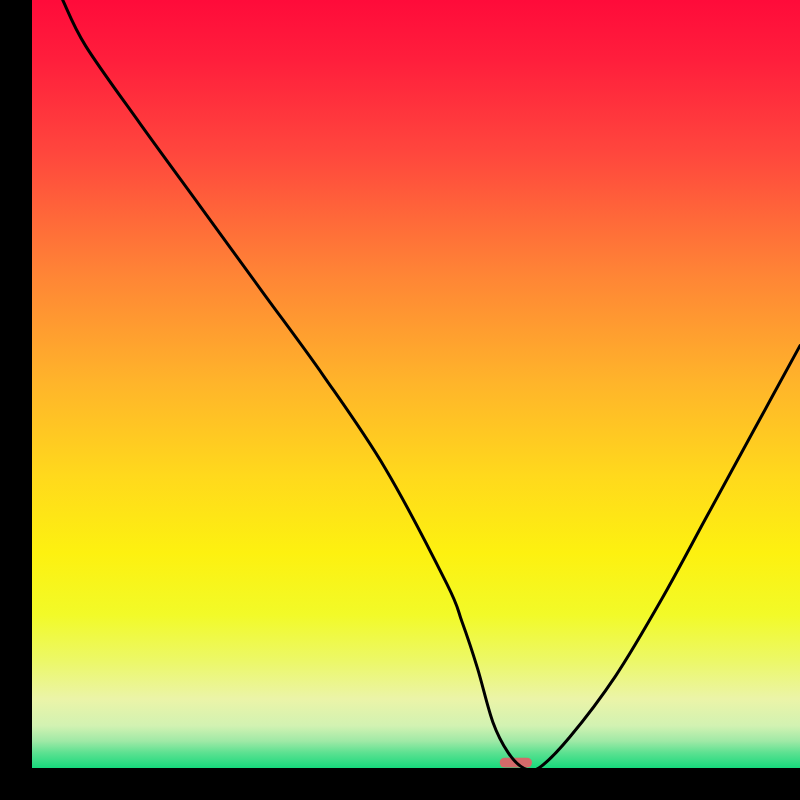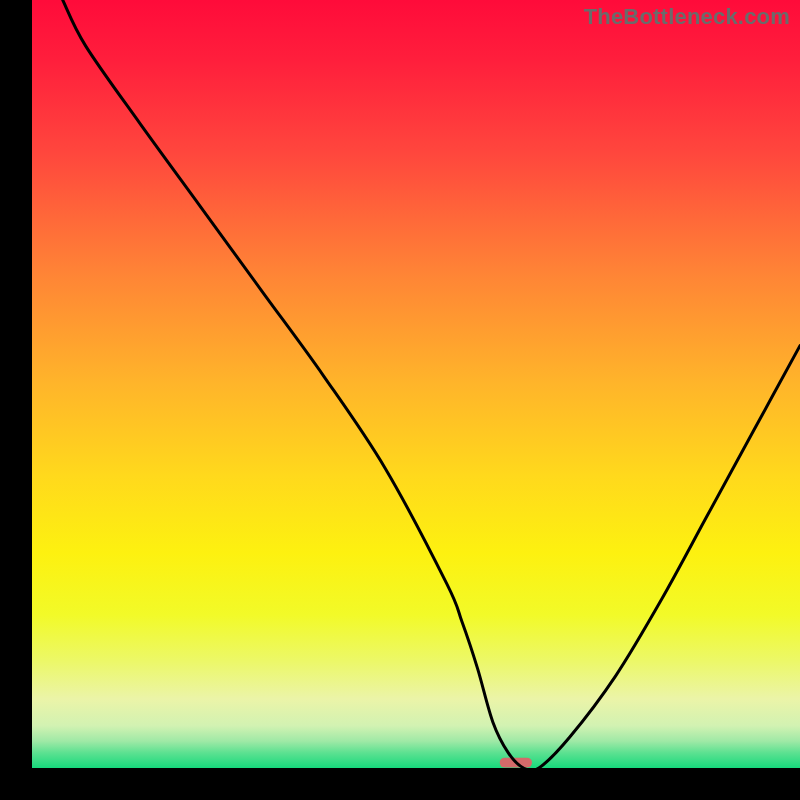--- a/index.html
+++ b/index.html
@@ -52,14 +52,13 @@
           <stop offset="98%" stop-color="#5de191"></stop>
           <stop offset="100%" stop-color="#17d97c"></stop>
         </linearGradient>
       </defs>
       <rect x="32" y="0" width="768" height="768" fill="url(#bg-grad)"></rect>
       <rect x="0" y="0" width="32" height="800" fill="#000"></rect>
       <rect x="0" y="768" width="800" height="32" fill="#000"></rect>
       <rect x="499.712" y="757.632" width="32.25599999999997" height="9.984000000000037" rx="5" ry="5" fill="#d46a6a"></rect>
       <path d="M 62.72 0 C 66.56 7.680000000000007, 72.96000000000001 25.60000000000004, 85.76 46.08000000000004 C 98.56 66.56000000000004, 120.32000000000001 96, 139.52 122.88 C 158.72 149.76, 180.48000000000002 179.20000000000002, 200.96 207.36 C 221.44 235.52, 241.91999999999996 263.68000000000006, 262.4 291.84000000000003 C 282.88 320, 303.36 346.88, 323.84000000000003 376.32 C 344.32000000000005 405.76, 364.8 433.92, 385.28000000000003 468.48 C 405.76000000000005 503.04, 433.92 558.08, 446.72 583.6800000000001 C 459.52000000000004 609.2800000000001, 456.96000000000004 608, 462.08000000000004 622.0799999999999 C 467.20000000000005 636.1599999999999, 472.31999999999994 651.52, 477.43999999999994 668.16 C 482.55999999999995 684.8, 487.67999999999995 707.8399999999999, 492.79999999999995 721.92 C 497.91999999999996 736, 503.03999999999996 744.96, 508.15999999999997 752.64 C 513.28 760.3199999999999, 518.4 765.44, 523.52 768 C 528.64 770.56, 531.2 773.12, 538.88 768 C 546.56 762.88, 556.8 752.64, 569.5999999999999 737.28 C 582.3999999999999 721.92, 600.32 698.88, 615.6800000000001 675.84 C 631.0400000000001 652.8000000000001, 646.4 625.92, 661.76 599.04 C 677.12 572.16, 692.48 542.7199999999999, 707.84 514.56 C 723.2 486.4, 738.56 458.24, 753.92 430.08 C 769.28 401.91999999999996, 792.3199999999999 359.67999999999995, 800 345.59999999999997" fill="none" stroke="#000" stroke-width="3" stroke-linecap="round" stroke-linejoin="round"></path>
     </svg>
-  <div class="watermark">TheBottleneck.com</div>
 </div>
 
 </body></html>

